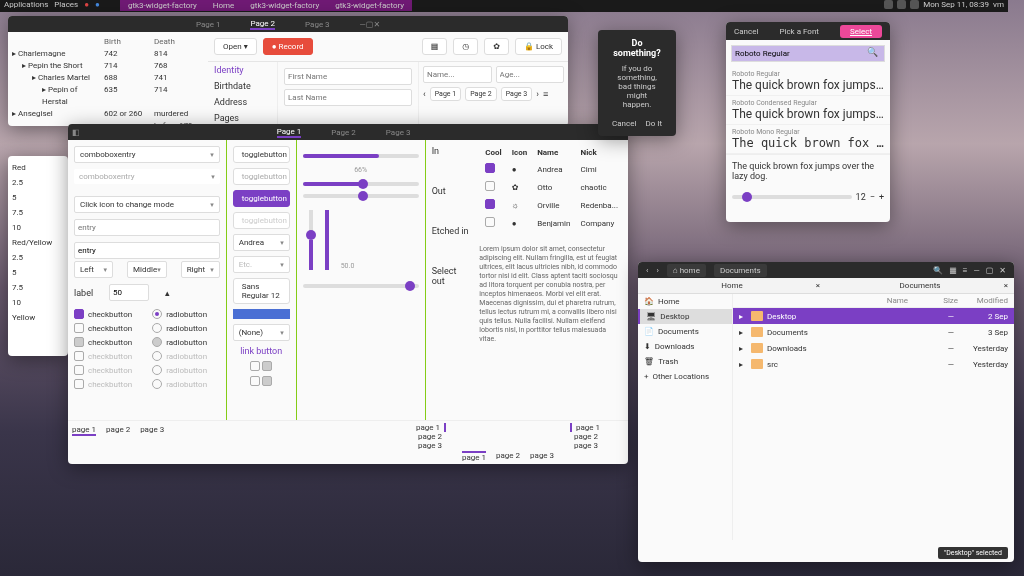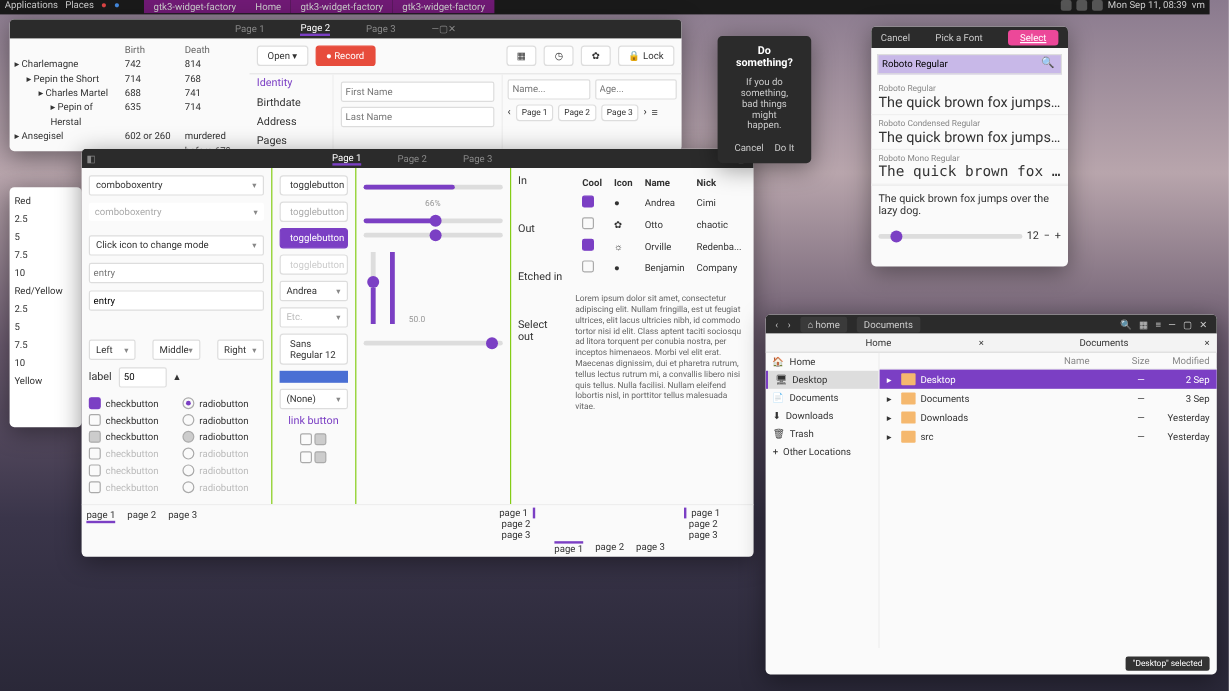--- a/index.html
+++ b/index.html
@@ -208,26 +208,26 @@
   <div style="display:flex; height:280px;">
 
     <div class="section" style="width:160px;">
       <div class="combo">comboboxentry</div>
       <div class="combo" style="margin-top:6px;color:#aaa;border:none">comboboxentry</div>
       <div class="combo" style="margin-top:12px;">
           <span>Click icon to change mode</span>
         </div>
       <input class="input" style="margin-top: 6px; color: rgb(170, 170, 170);" placeholder="entry">
       <input class="input" style="margin-top: 6px;" value="entry">
-      <div style="display:flex; gap:14px; margin-top:24px;">
+      <div style="display:flex; gap:14px; margin-top:2px;">
         <div class="combo" style="flex:1">Left</div>
         <div class="combo" style="flex:1">Middle</div>
         <div class="combo" style="flex:1">Right</div>
       </div>
-      <div style="display:flex; gap:6px; margin-top:6px; align-items:center;">
+      <div style="display:flex; gap:16px; margin-top:6px; align-items:center;">
         <span>label</span>
         <input class="input" style="width: 40px;" value="50">
         <span>▴</span>
       </div>
       <div style="display:flex; gap:20px; margin-top:6px;">
         <div>
           <div class="checkbox">
               <span class="cb on"></span>
               <span>checkbutton</span>
             </div>

